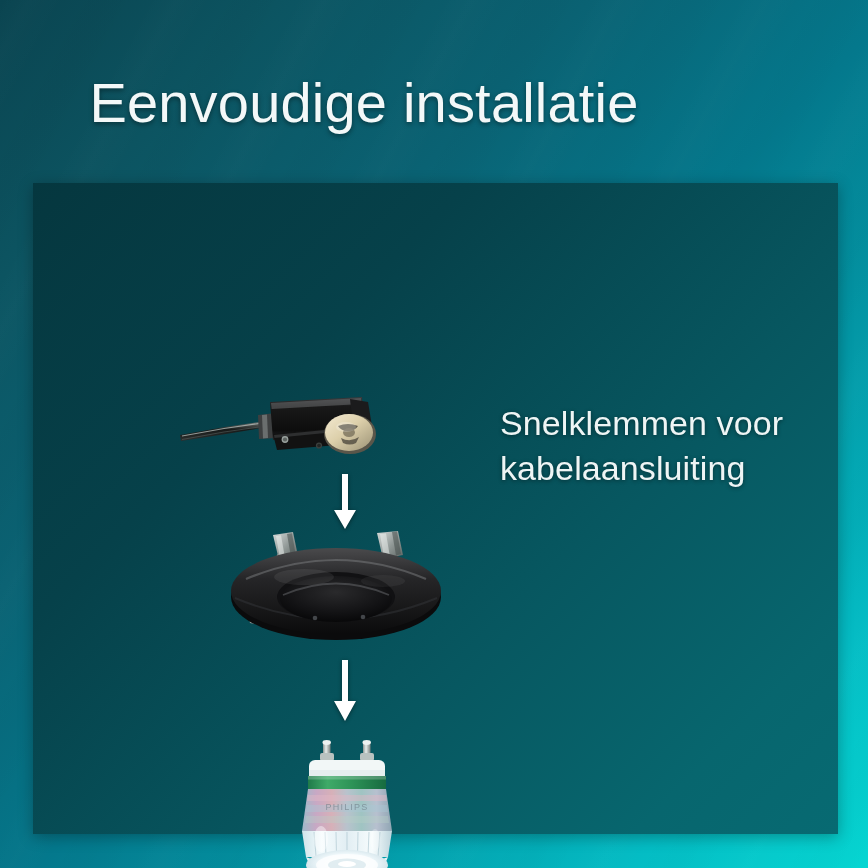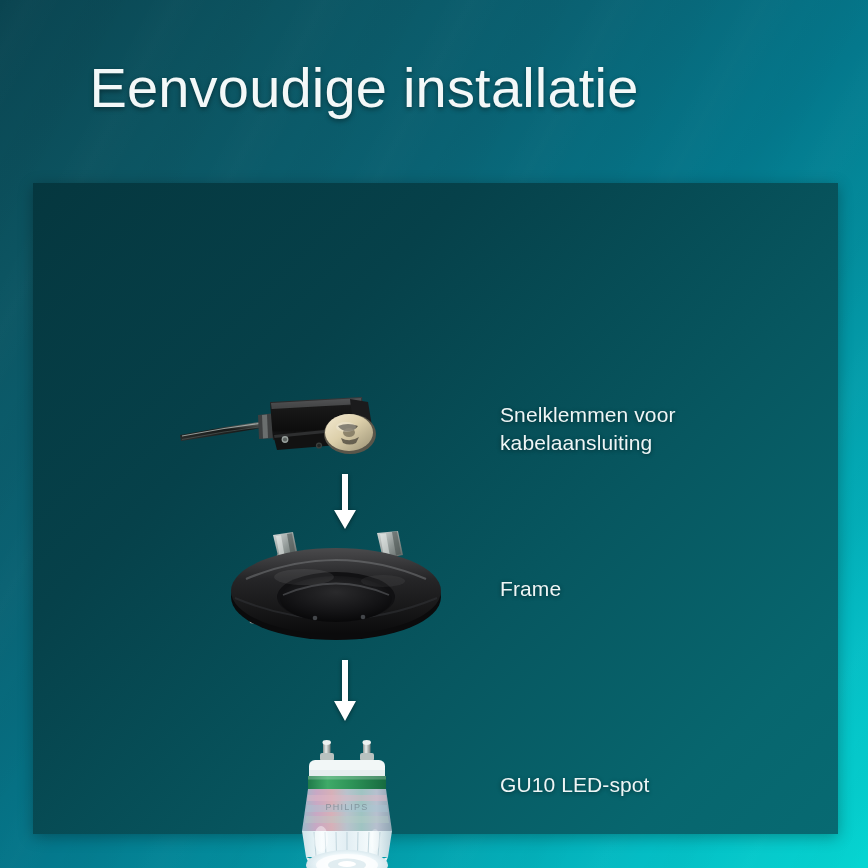--- a/index.html
+++ b/index.html
@@ -36,21 +36,21 @@
       rgba(255,255,255,0.000) 58px,
       rgba(0,0,0,0.012) 92px,
       rgba(255,255,255,0.000) 130px);
     pointer-events: none;
   }
 
   
   #title {
     position: absolute;
     left: 0;
-    top: 57px;
+    top: 72px;
     width: 728px;
     text-align: center;
     color: #f3f8f8;
     font-size: 56px;
     font-weight: 400;
     letter-spacing: 0.2px;
     line-height: 1.1;
     text-shadow: 0 2px 5px rgba(0,0,0,0.42);
     white-space: nowrap;
   }
@@ -69,21 +69,21 @@
         #075760 62%,
         #07666e 86%,
         #076a72 100%);
     box-shadow: 0 3px 14px rgba(0,0,0,0.30);
   }
 
   
   .label {
     position: absolute;
     color: #eef5f5;
-    font-size: 21px;
+    font-size: 34px;
     font-weight: 400;
     line-height: 1.33;
     letter-spacing: 0.1px;
     text-shadow: 0 1px 4px rgba(0,0,0,0.45);
   }
   #lbl-terminal { left: 467px; top: 218px; width: 320px; }
   #lbl-frame    { left: 467px; top: 392px; }
   #lbl-lamp     { left: 467px; top: 588px; }
 
   
@@ -223,21 +223,20 @@
         <path d="M72,70 q53,-23 106,0" stroke="#5d5f62" stroke-width="1.8" fill="none" opacity="0.6"></path>
 
         <circle cx="104" cy="93" r="2.3" fill="#43464a"></circle>
         <circle cx="152" cy="92" r="2.3" fill="#43464a"></circle>
 
         <ellipse cx="93" cy="52" rx="30" ry="8" fill="#ffffff" opacity="0.07"></ellipse>
         <ellipse cx="172" cy="56" rx="22" ry="6" fill="#ffffff" opacity="0.05"></ellipse>
       </svg>
     </div>
 
-    <div class="label" id="lbl-frame">Frame</div>
 
     <div class="arrow" id="arrow-2">
       <svg viewBox="0 0 30 62" xmlns="http://www.w3.org/2000/svg">
         <path d="M12,0 H18 V41 H26 L15,61 L4,41 H12 Z" fill="#ffffff"></path>
       </svg>
     </div>
 
     <div class="photo" id="img-lamp">
       <svg viewBox="0 0 112 145" xmlns="http://www.w3.org/2000/svg">
         <defs>
@@ -314,16 +313,15 @@
         <ellipse cx="56" cy="126" rx="41" ry="15" fill="url(#gLensFace)"></ellipse>
         <ellipse cx="56" cy="126" rx="31" ry="11" fill="#ffffff" opacity="0.75"></ellipse>
         <ellipse cx="56" cy="126" rx="19" ry="6.5" fill="#dceaef" opacity="0.85"></ellipse>
         <ellipse cx="56" cy="125" rx="9" ry="3" fill="#ffffff"></ellipse>
 
         <ellipse cx="30" cy="100" rx="7" ry="13" fill="#ffffff" opacity="0.42"></ellipse>
         <ellipse cx="84" cy="101" rx="5" ry="11" fill="#ffffff" opacity="0.28"></ellipse>
       </svg>
     </div>
 
-    <div class="label" id="lbl-lamp">GU10 LED-spot</div>
 
   </div>
 </div>
 
 </body></html>

